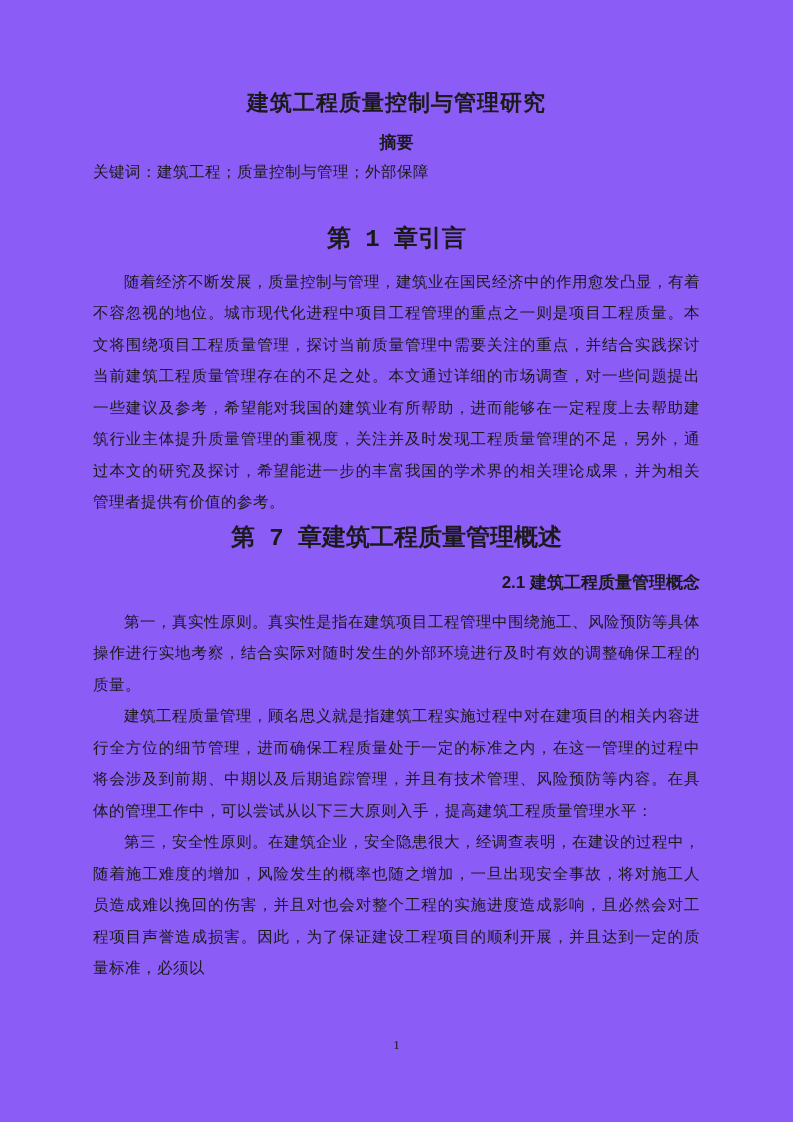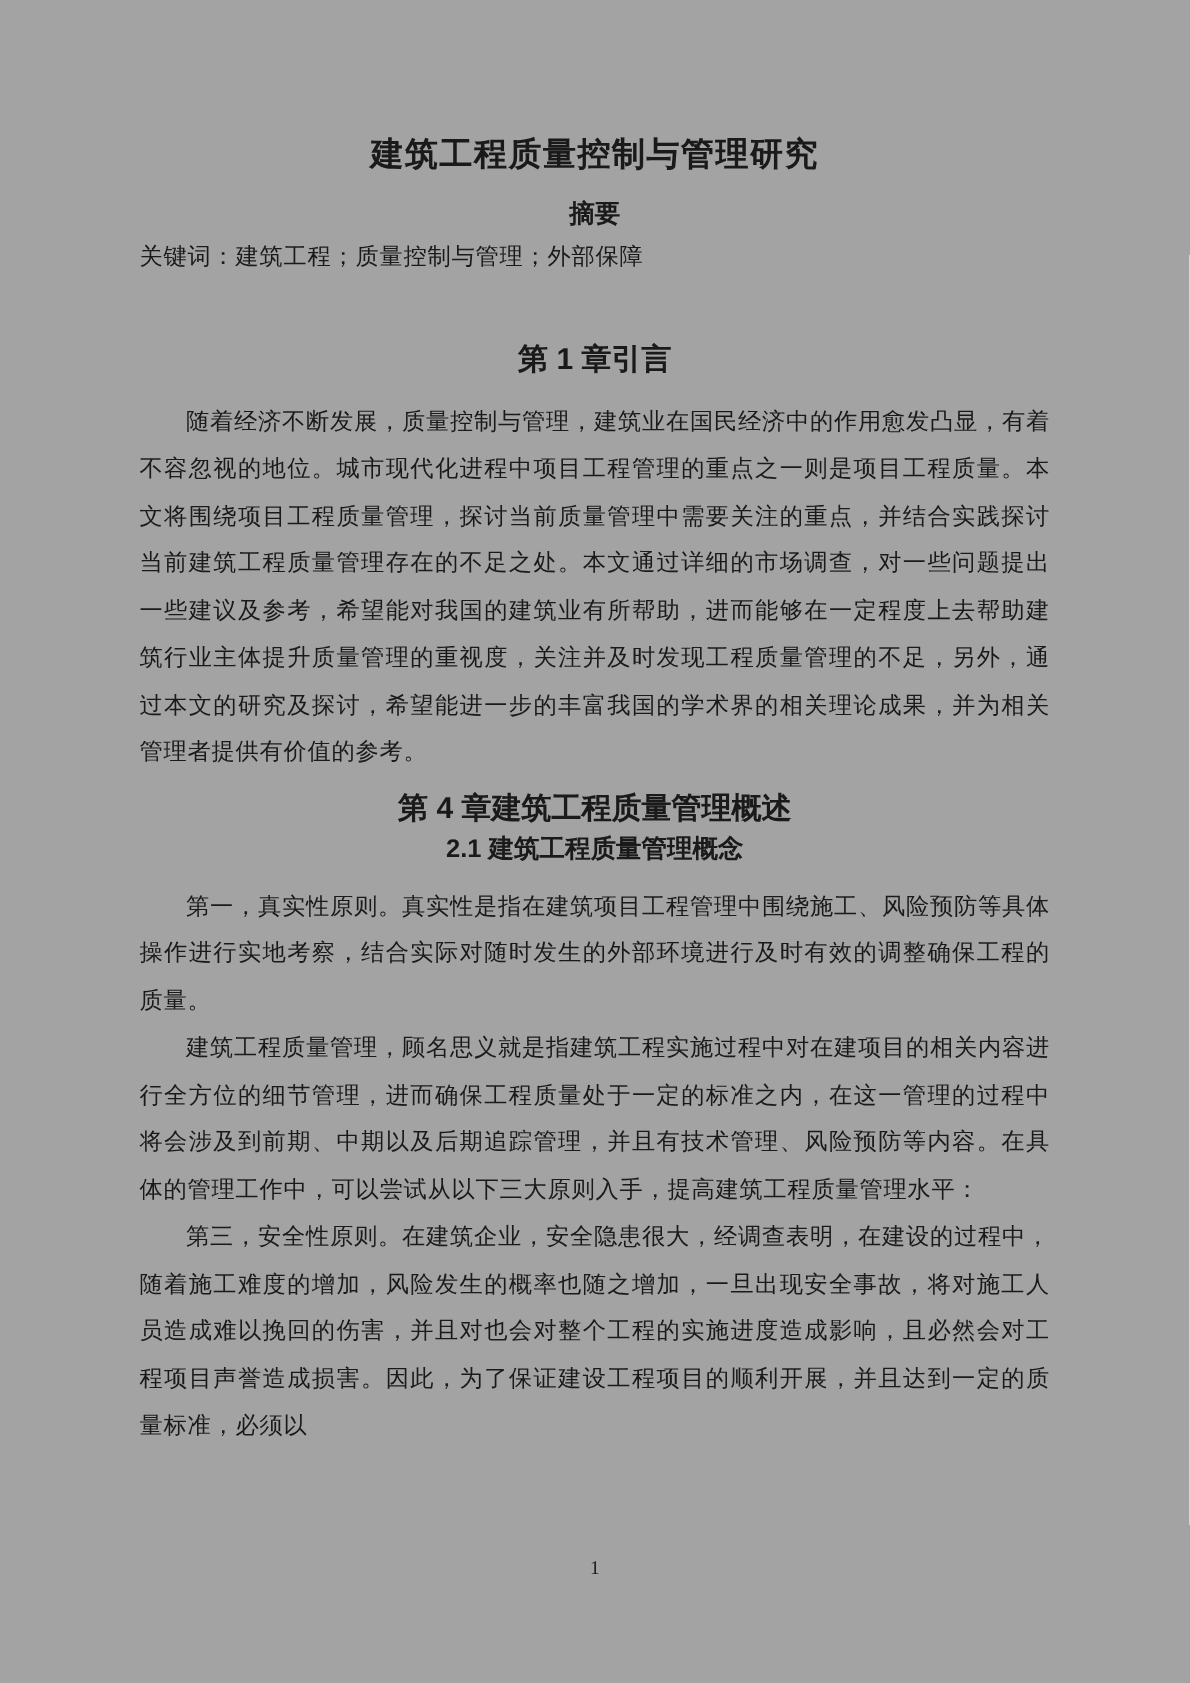--- a/index.html
+++ b/index.html
@@ -6,21 +6,21 @@
   html, body {
     width: 793px;
     background: #ffffff;
     font-family: "Liberation Serif", serif;
     color: #1a1a1a;
   }
   .page {
     position: relative;
     width: 793px;
     height: 1122px;
-    background: #a3a3a3;
+    background: #8b5cf6;
     padding: 88px 93px 0 93px;
     overflow: hidden;
   }
   .doc-title {
     font-family: "Liberation Sans", sans-serif;
     font-size: 22px;
     font-weight: bold;
     text-align: center;
     letter-spacing: 1px;
     line-height: 30px;
@@ -44,35 +44,35 @@
   .keywords-line {
     font-size: 15.5px;
     line-height: 31.5px;
     letter-spacing: 0.5px;
   }
   .kw-label {
     font-family: "Liberation Sans", sans-serif;
     font-weight: normal;
   }
   .chapter-heading {
-    font-family: Liberation Sans, sans-serif;
-    font-size: 20px;
+    font-family: Liberation Mono, monospace;
+    font-size: 24px;
     font-weight: 600;
     text-align: center;
     line-height: 30px;
   }
   .chapter-1 { margin-top: 37px; margin-bottom: 11px; }
   .chapter-2 { margin-top: 6px; margin-bottom: 0; }
   .section-heading {
     font-family: "Liberation Sans", sans-serif;
     font-size: 17px;
     font-weight: 600;
-    text-align: center;
+    text-align: right;
     line-height: 24px;
-    margin-top: 0;
+    margin-top: 17px;
     margin-bottom: 11px;
   }
   .page-number {
     position: absolute;
     left: 0;
     right: 0;
     top: 1037px;
     text-align: center;
     font-size: 13px;
     font-family: "Liberation Serif", serif;
@@ -90,21 +90,21 @@
 
 
   <p class="keywords-line">
     <span class="kw-label">关键词：</span><span>建筑工程；质量控制与管理；外部保障</span>
   </p>
 
   <h2 class="chapter-heading chapter-1">第 1 章引言</h2>
 
   <p class="body-para indent">随着经济不断发展，质量控制与管理，建筑业在国民经济中的作用愈发凸显，有着不容忽视的地位。城市现代化进程中项目工程管理的重点之一则是项目工程质量。本文将围绕项目工程质量管理，探讨当前质量管理中需要关注的重点，并结合实践探讨当前建筑工程质量管理存在的不足之处。本文通过详细的市场调查，对一些问题提出一些建议及参考，希望能对我国的建筑业有所帮助，进而能够在一定程度上去帮助建筑行业主体提升质量管理的重视度，关注并及时发现工程质量管理的不足，另外，通过本文的研究及探讨，希望能进一步的丰富我国的学术界的相关理论成果，并为相关管理者提供有价值的参考。</p>
 
-  <h2 class="chapter-heading chapter-2">第 4 章建筑工程质量管理概述</h2>
+  <h2 class="chapter-heading chapter-2">第 7 章建筑工程质量管理概述</h2>
 
   <h3 class="section-heading">2.1 建筑工程质量管理概念</h3>
 
   <p class="body-para indent">第一，真实性原则。真实性是指在建筑项目工程管理中围绕施工、风险预防等具体操作进行实地考察，结合实际对随时发生的外部环境进行及时有效的调整确保工程的质量。</p>
 
   <p class="body-para indent">建筑工程质量管理，顾名思义就是指建筑工程实施过程中对在建项目的相关内容进行全方位的细节管理，进而确保工程质量处于一定的标准之内，在这一管理的过程中将会涉及到前期、中期以及后期追踪管理，并且有技术管理、风险预防等内容。在具体的管理工作中，可以尝试从以下三大原则入手，提高建筑工程质量管理水平：</p>
 
 
   <p class="body-para indent">第三，安全性原则。在建筑企业，安全隐患很大，经调查表明，在建设的过程中，随着施工难度的增加，风险发生的概率也随之增加，一旦出现安全事故，将对施工人员造成难以挽回的伤害，并且对也会对整个工程的实施进度造成影响，且必然会对工程项目声誉造成损害。因此，为了保证建设工程项目的顺利开展，并且达到一定的质量标准，必须以</p>
 

